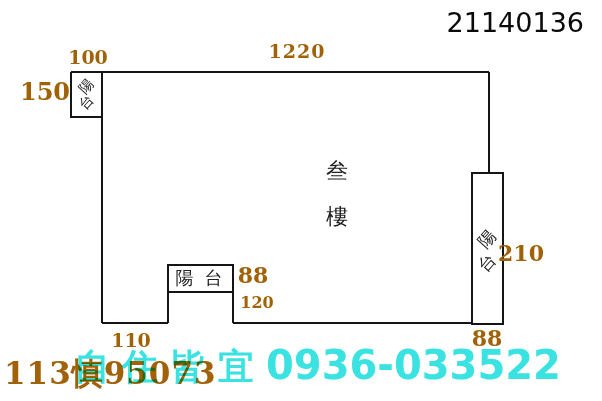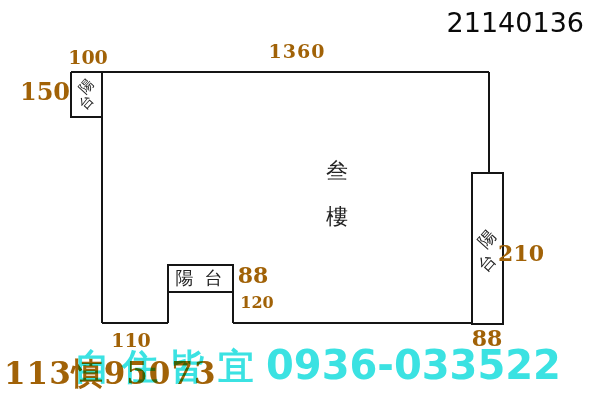--- a/index.html
+++ b/index.html
@@ -85,21 +85,21 @@
 
       <path d="M489 72 V173"></path>
 
       <rect x="472" y="173" width="31" height="151"></rect>
     </g>
   </svg>
 
   <div class="ref-number">21140136</div>
 
   <div class="dim" style="left:88px;top:57px;font-size:19px;">100</div>
-  <div class="dim" style="left:297px;top:51px;font-size:19px;letter-spacing:1px;">1360</div>
+  <div class="dim" style="left:297px;top:51px;font-size:19px;letter-spacing:1px;">1220</div>
   <div class="dim" style="left:45px;top:92px;font-size:24px;">150</div>
   <div class="dim" style="left:521px;top:253px;font-size:22px;">210</div>
   <div class="dim" style="left:487px;top:338px;font-size:22px;">88</div>
   <div class="dim" style="left:253px;top:275px;font-size:22px;">88</div>
   <div class="dim" style="left:257px;top:303px;font-size:16px;">120</div>
   <div class="dim" style="left:131px;top:340px;font-size:19px;">110</div>
 
   <div class="cjk floor-label" style="left:337px;top:194px;">
     <span>叁</span>
     <span>樓</span>

